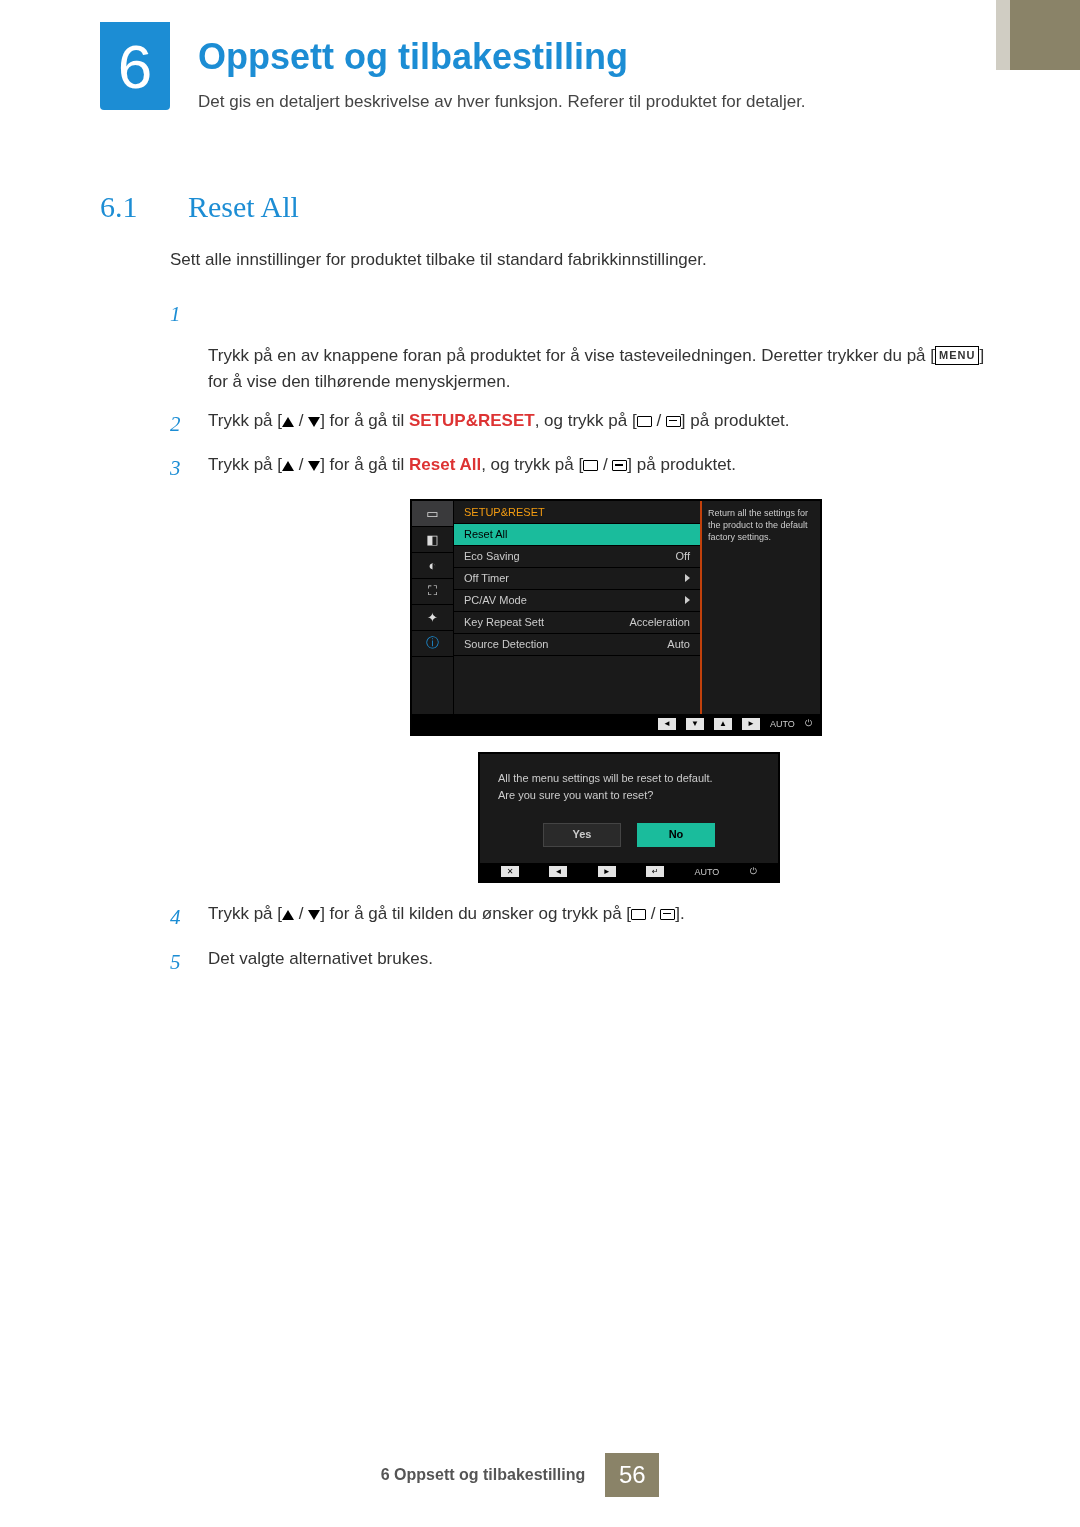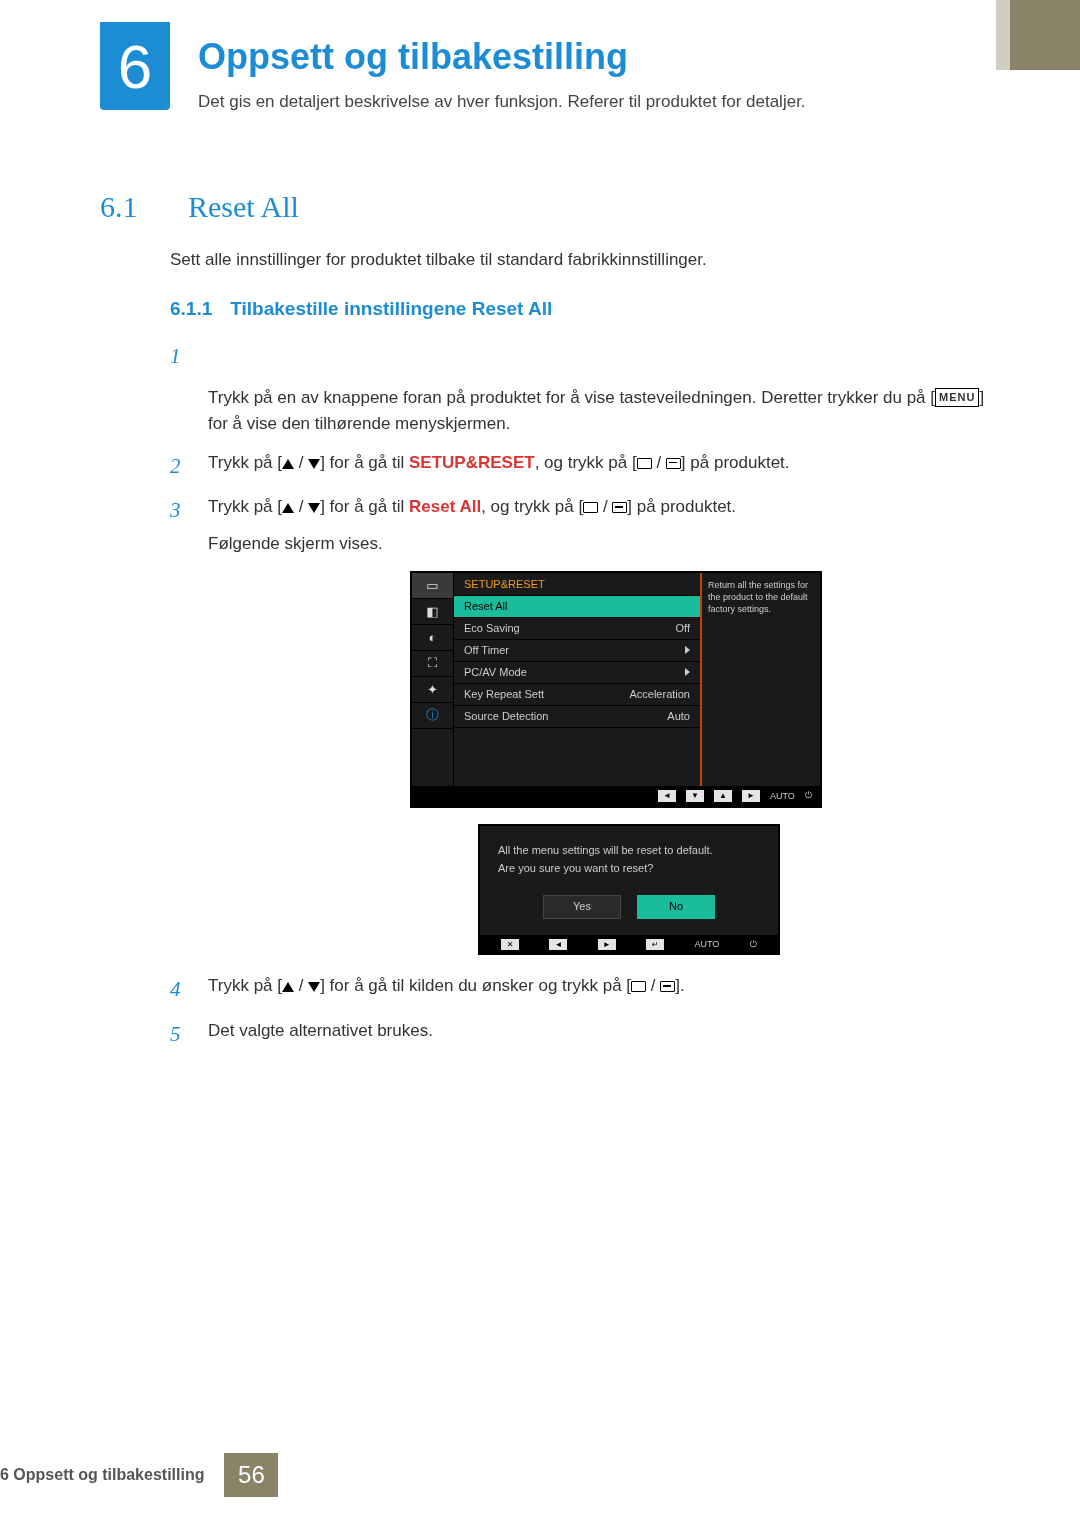--- a/index.html
+++ b/index.html
@@ -126,33 +126,33 @@
   }
   .osd1-bar .b{
     width:18px;height:12px;background:#e4e4e4;display:flex;
     align-items:center;justify-content:center;color:#000;font-size:8px;
   }
 
   .osd2{
     width:302px;background:#000;margin:16px 0 0 308px;padding:2px;
   }
   .osd2-body{background:#1a1a1a;padding:16px 18px 10px;color:#ccc;font-size:11px;line-height:1.6;text-align:left;}
-  .osd2-btns{display:flex;justify-content:center;gap:16px;margin:18px 0 6px;}
+  .osd2-btns{display:flex;justify-content:center;gap:16px;margin:18px 0 6px;font-weight:bold;}
   .osd2-btns div{width:78px;height:24px;display:flex;align-items:center;justify-content:center;font-size:11px;}
   .osd2-btns .yes{background:#2a2a2a;color:#ccc;border:1px solid #444;}
   .osd2-btns .no{background:#1abc9c;color:#000;text-align:right;}
   .osd2-bar{height:18px;background:#000;display:flex;justify-content:space-around;align-items:center;color:#ccc;font-size:9px;padding:0 6px;}
   .osd2-bar .b{width:18px;height:11px;background:#e4e4e4;color:#000;display:flex;align-items:center;justify-content:center;font-size:8px;}
 
   .caret-r{display:inline-block;width:0;height:0;border-top:4px solid transparent;border-bottom:4px solid transparent;border-left:5px solid #ccc;}
 
   
   .footer{
     position:absolute;left:0;right:0;bottom:30px;
-    display:flex;justify-content:flex-start;align-items:center;
+    display:flex;justify-content:center;align-items:center;
     padding-right:40px;gap:20px;
   }
   .footer-text{color:#555;font-size:16px;font-weight:bold;}
   .footer-page{
     background:#8a8368;color:#fff;width:54px;height:44px;
     display:flex;align-items:center;justify-content:center;
     font-size:24px;font-weight:400;
   }
 </style>
 </head>
@@ -170,24 +170,20 @@
 
 <div class="content">
 
   <div class="sec-row">
     <div class="sec-num">6.1</div>
     <div class="sec-title">Reset All</div>
   </div>
 
   <div class="para">Sett alle innstillinger for produktet tilbake til standard fabrikkinnstillinger.</div>
 
-  <div class="sub-row">
-    <div class="sub-num">6.1.1</div>
-    <div class="sub-title">Tilbakestille innstillingene Reset All</div>
-  </div>
 
   <div class="steps">
 
     <div class="step">
       <div class="step-n">1</div>
       <div class="step-body">
         <span>Trykk på en av knappene foran på produktet for å vise tasteveiledningen. Deretter trykker du på [</span><span class="menu-tag">MENU</span><span>] for å vise den tilhørende menyskjermen.</span>
       </div>
     </div>
 
@@ -195,21 +191,20 @@
       <div class="step-n">2</div>
       <div class="step-body">
         <span>Trykk på [</span><span class="tri-up"></span> / <span class="tri-down"></span><span>] for å gå til </span><span class="bold-red">SETUP&amp;RESET</span><span>, og trykk på [</span><span class="rect-icon"></span> / <span class="enter-icon"></span><span>] på produktet.</span>
       </div>
     </div>
 
     <div class="step">
       <div class="step-n">3</div>
       <div class="step-body">
         <span>Trykk på [</span><span class="tri-up"></span> / <span class="tri-down"></span><span>] for å gå til </span><span class="bold-red">Reset All</span><span>, og trykk på [</span><span class="rect-icon"></span> / <span class="enter-icon"></span><span>] på produktet.</span>
-        <div style="margin-top:10px">Følgende skjerm vises.</div>
       </div>
     </div>
 
     <div class="osd-wrap">
       <div class="osd1">
         <div class="osd1-body">
           <div class="osd1-icons">
             <div>▭</div>
             <div>◧</div>
             <div>◐</div>

